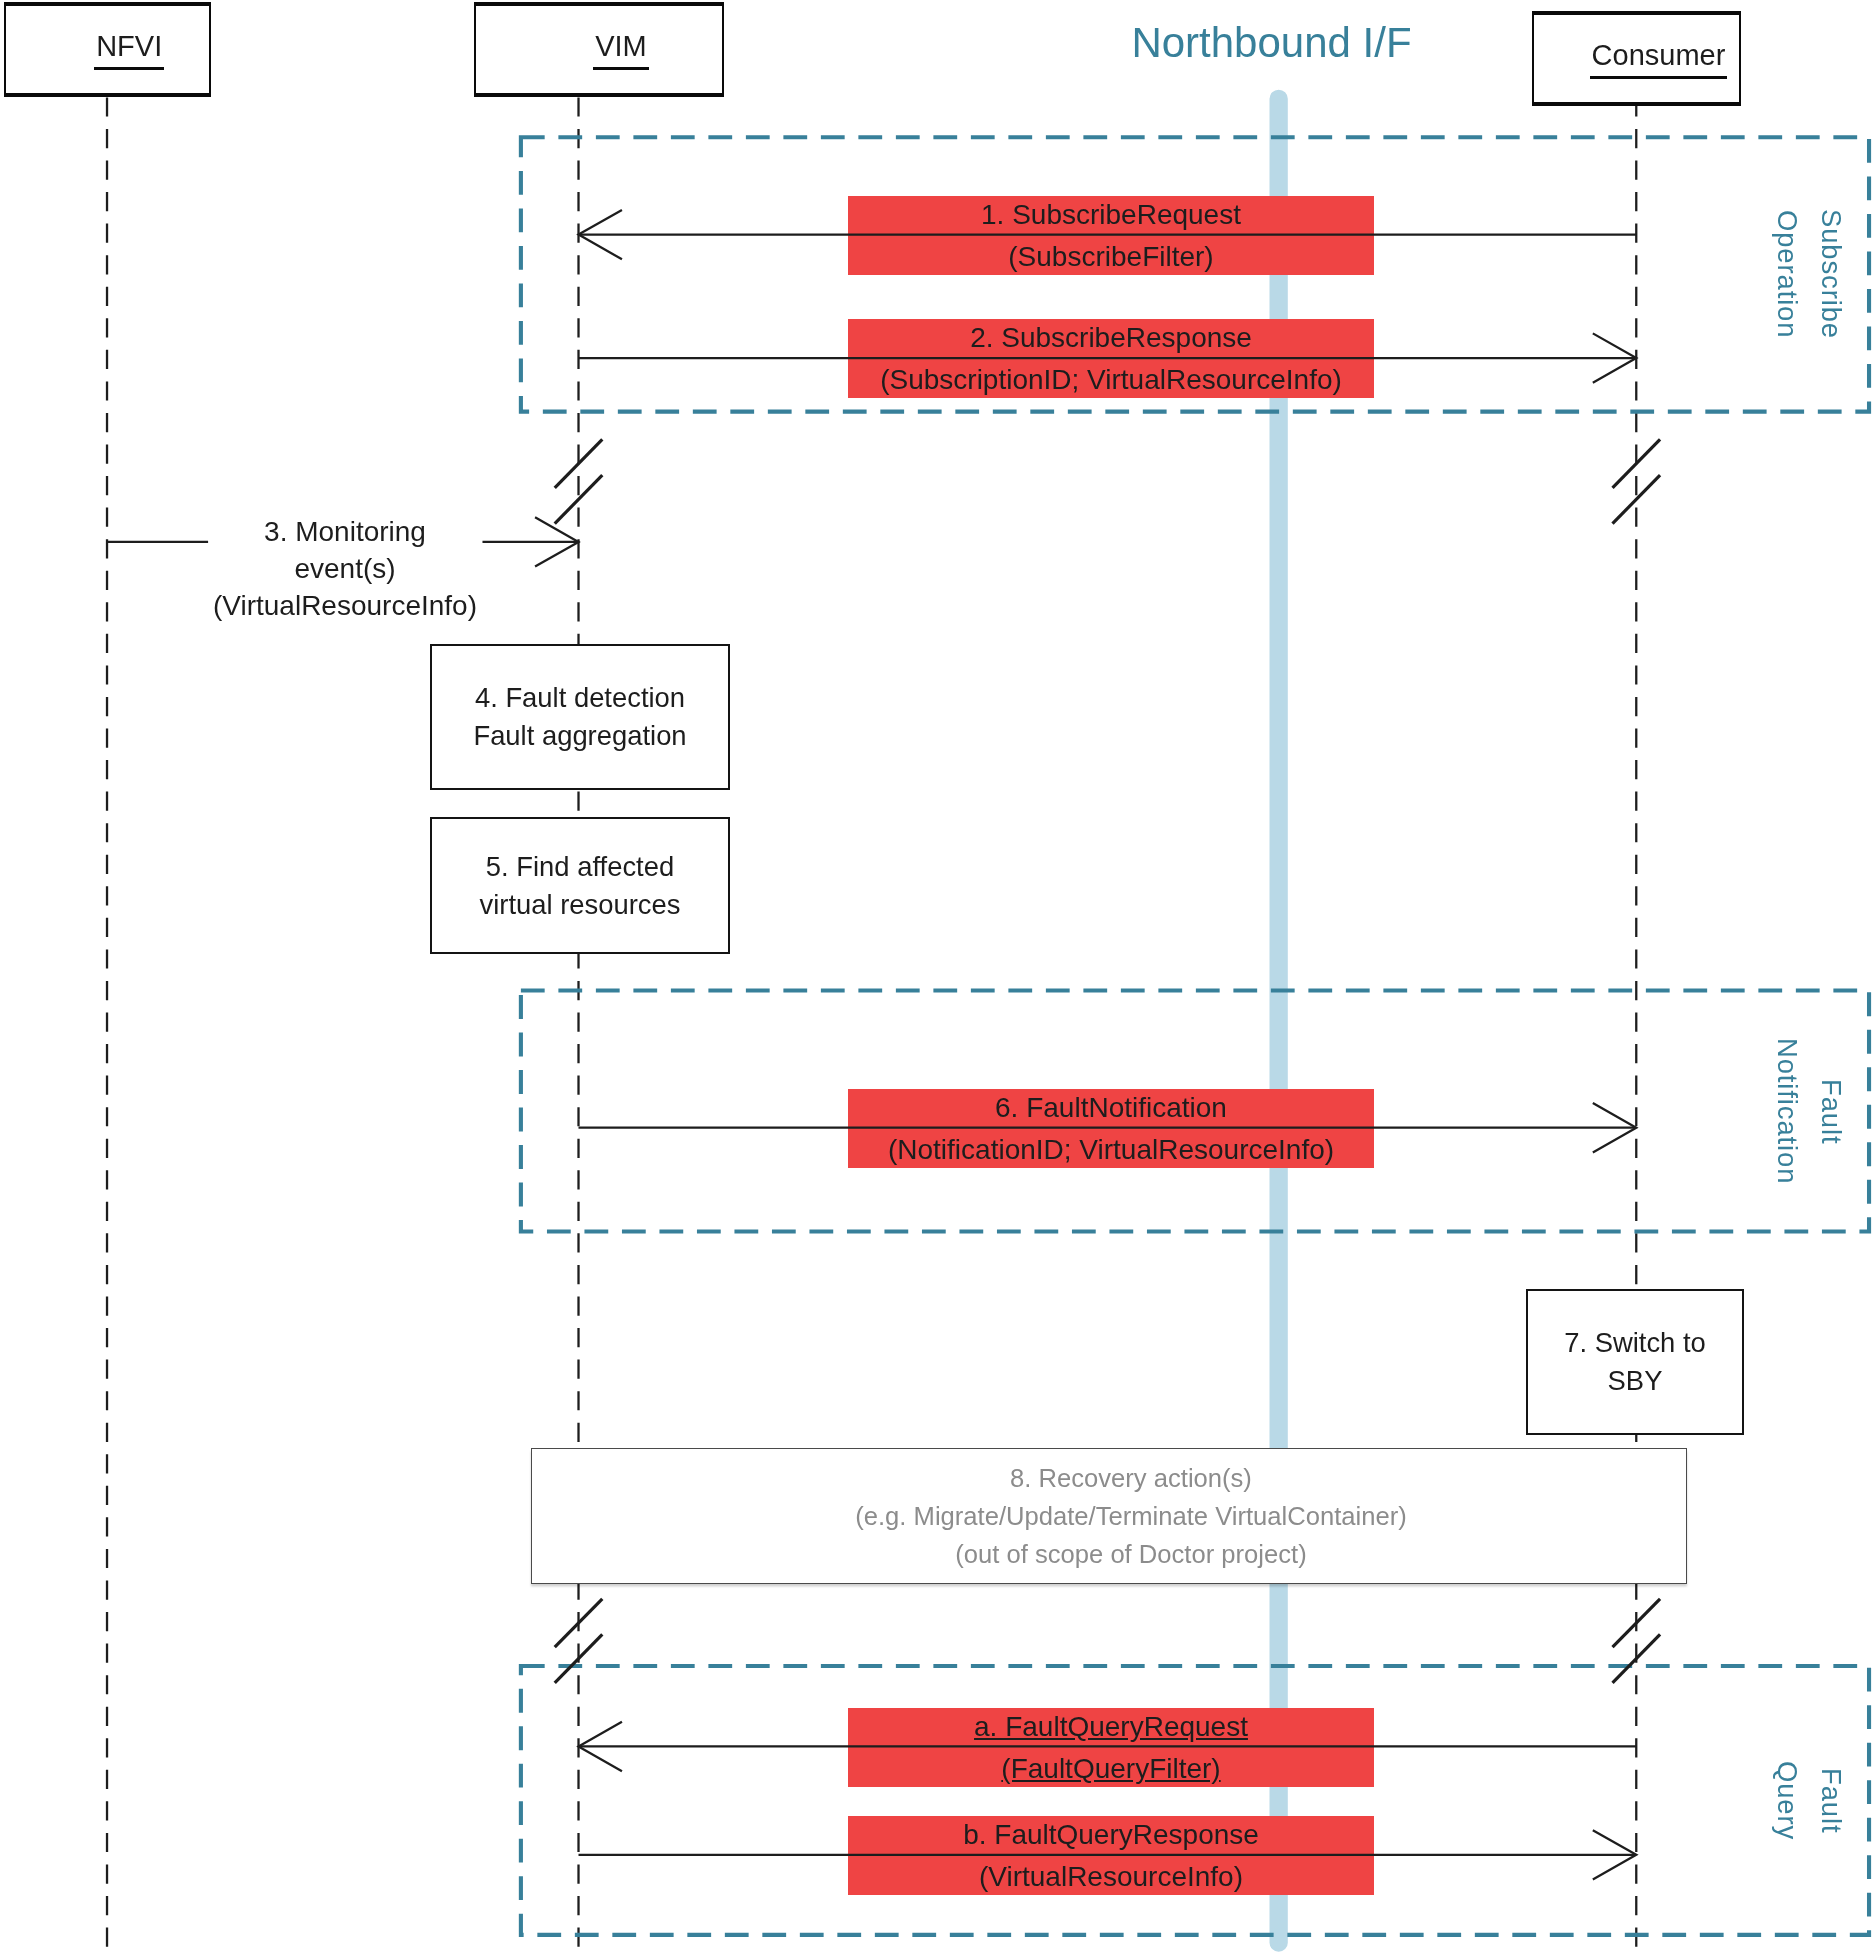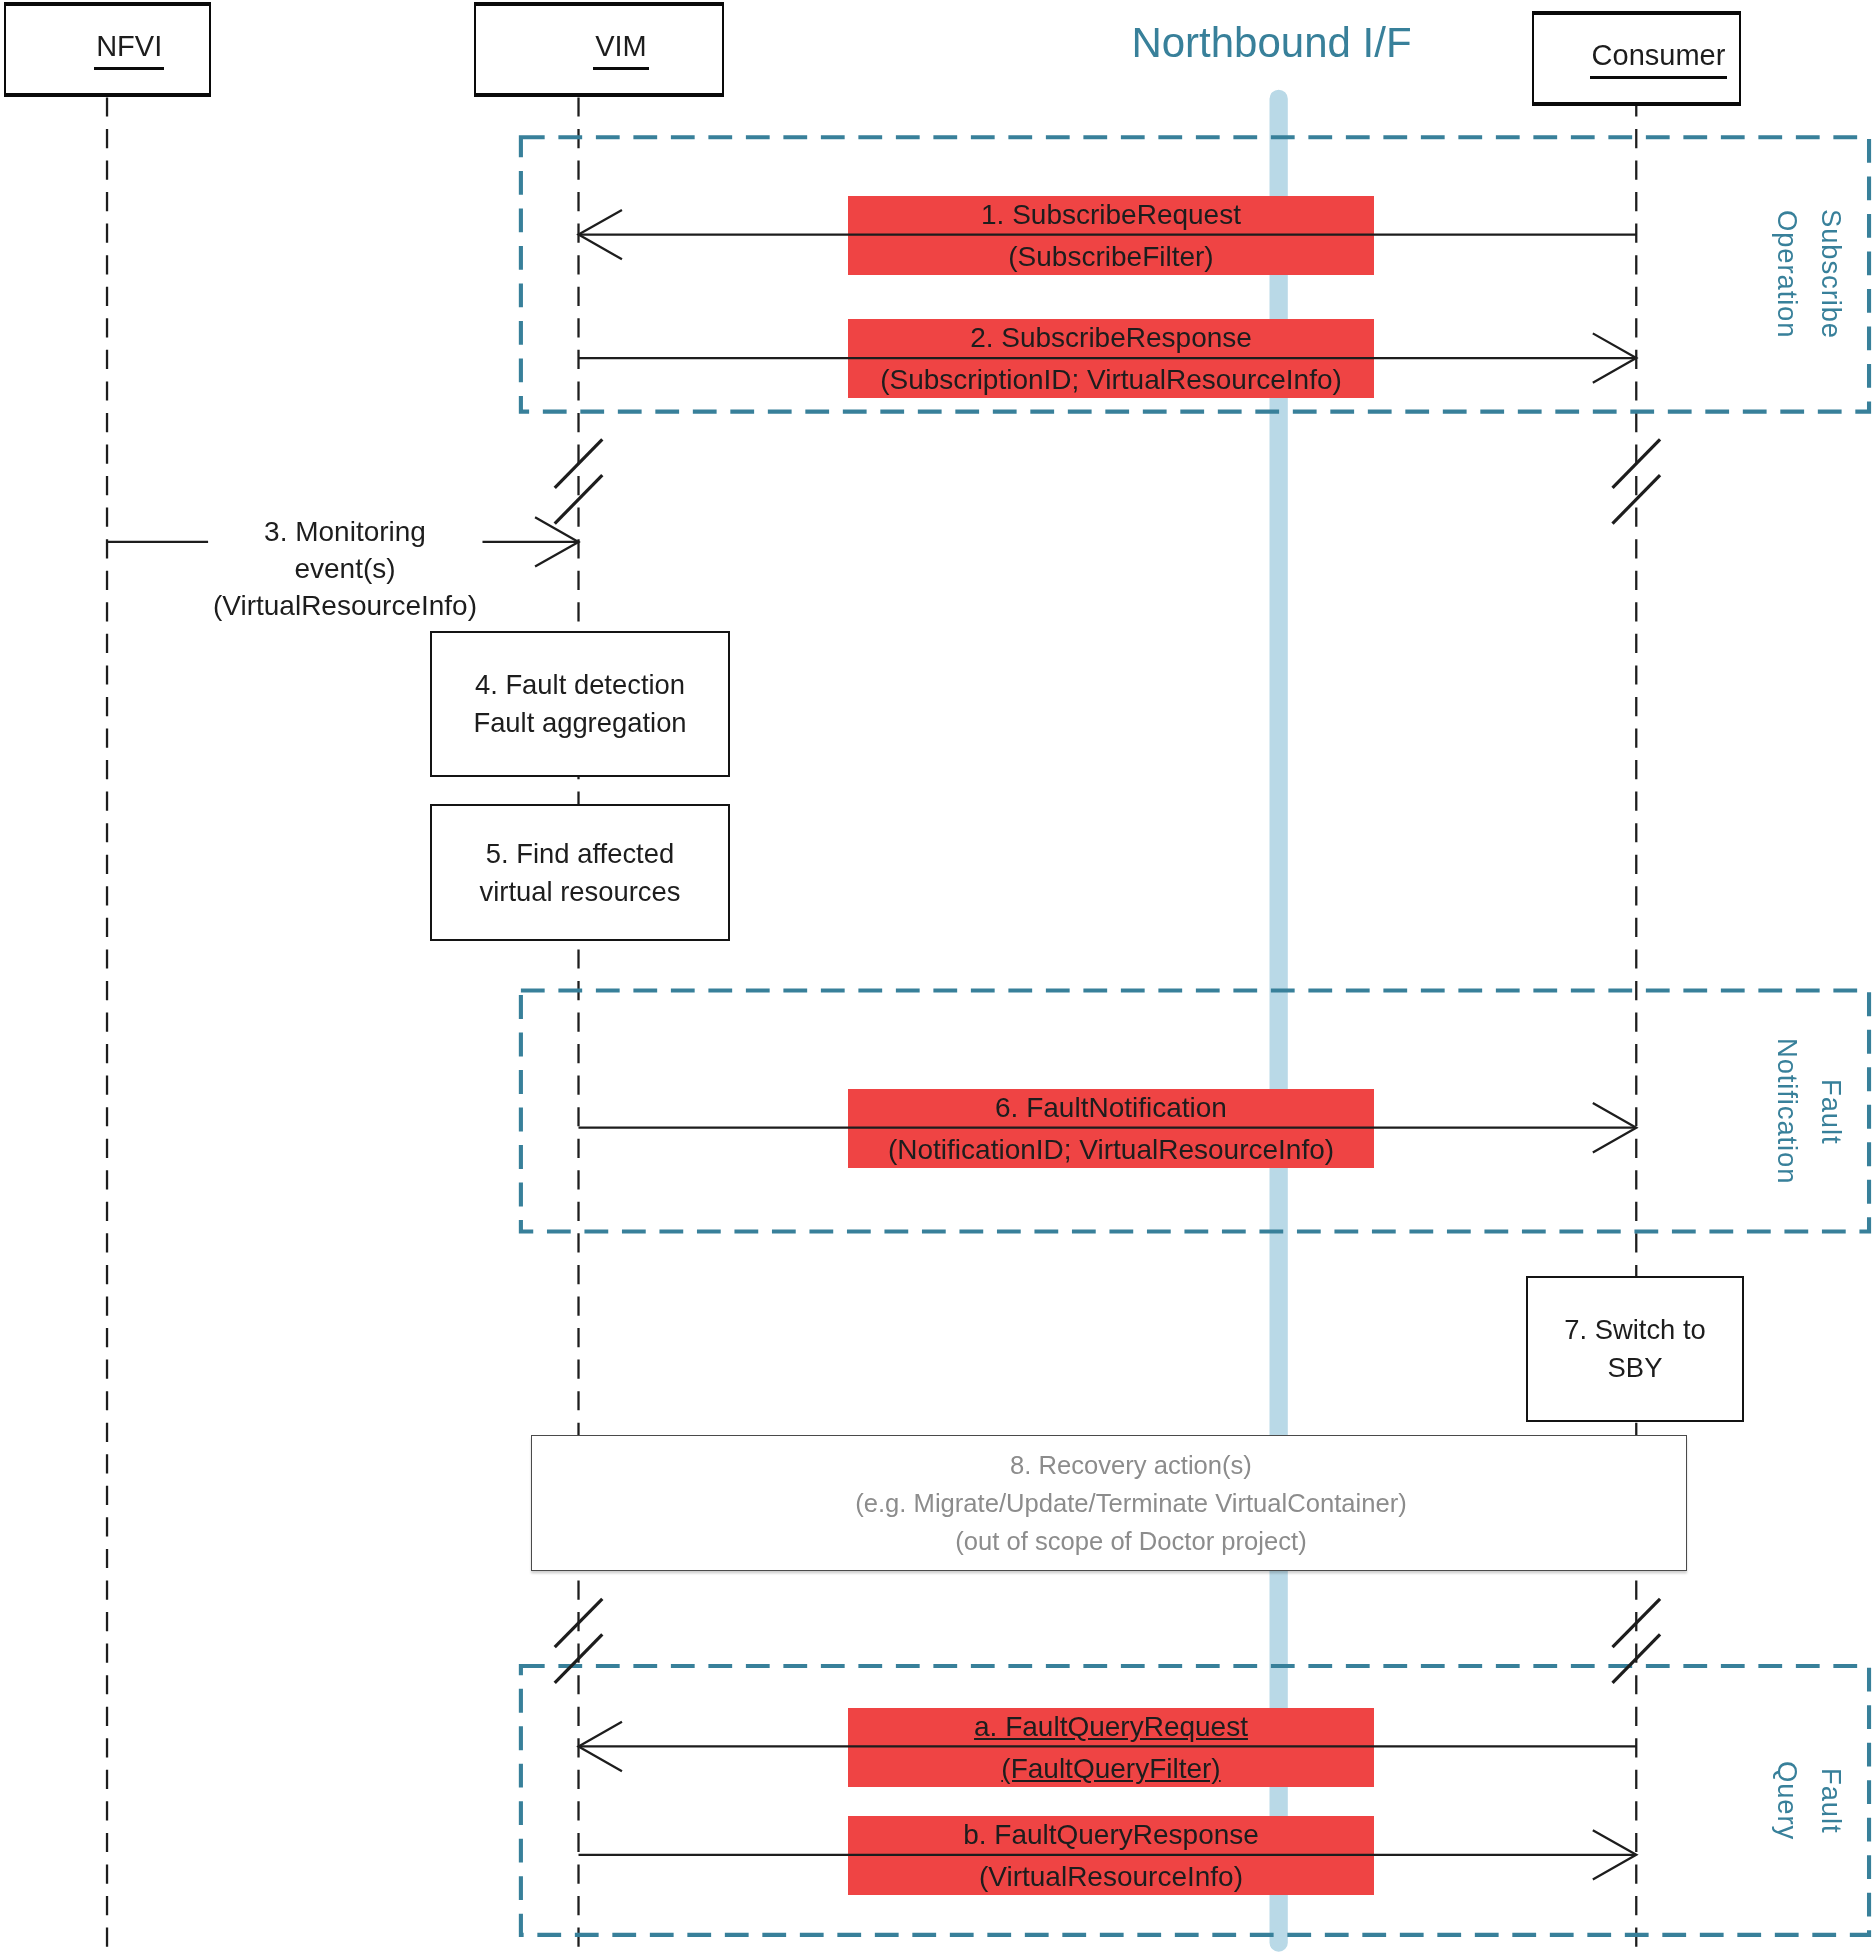--- a/index.html
+++ b/index.html
@@ -35,21 +35,21 @@
        font-size:28px;}
   .msg .row{height:37px;line-height:37px;white-space:nowrap;}
   .msg .gap{height:4.6px;}
   .msg3{position:absolute;left:208px;top:487px;width:274px;background:#fff;
         text-align:center;font-size:28px;margin-top:26px;}
   .msg3 .row{height:37px;line-height:37px;white-space:nowrap;}
 
   
   .activity{position:absolute;background:#fff;border:2.3px solid #141414;box-sizing:border-box;
             display:flex;flex-direction:column;align-items:center;justify-content:center;
-            font-size:27.4px;text-align:center;}
+            font-size:27.4px;text-align:center;margin-top:13px;}
   .activity .row{line-height:38px;white-space:nowrap;}
   .activity.gray{border:1.8px solid #4a4a4a;color:var(--gray-text);font-size:25.6px;
                  box-shadow:0 2.7px 2.3px rgba(0,0,0,0.18);padding-left:44px;}
 
   
   .vlabel{position:absolute;left:1759px;width:100px;display:flex;justify-content:center;
           color:var(--teal);font-size:27.4px;}
   .vlabel .vtext{writing-mode:vertical-rl;text-align:center;height:100%;line-height:44px;
                  letter-spacing:0.9px;}
 </style>

